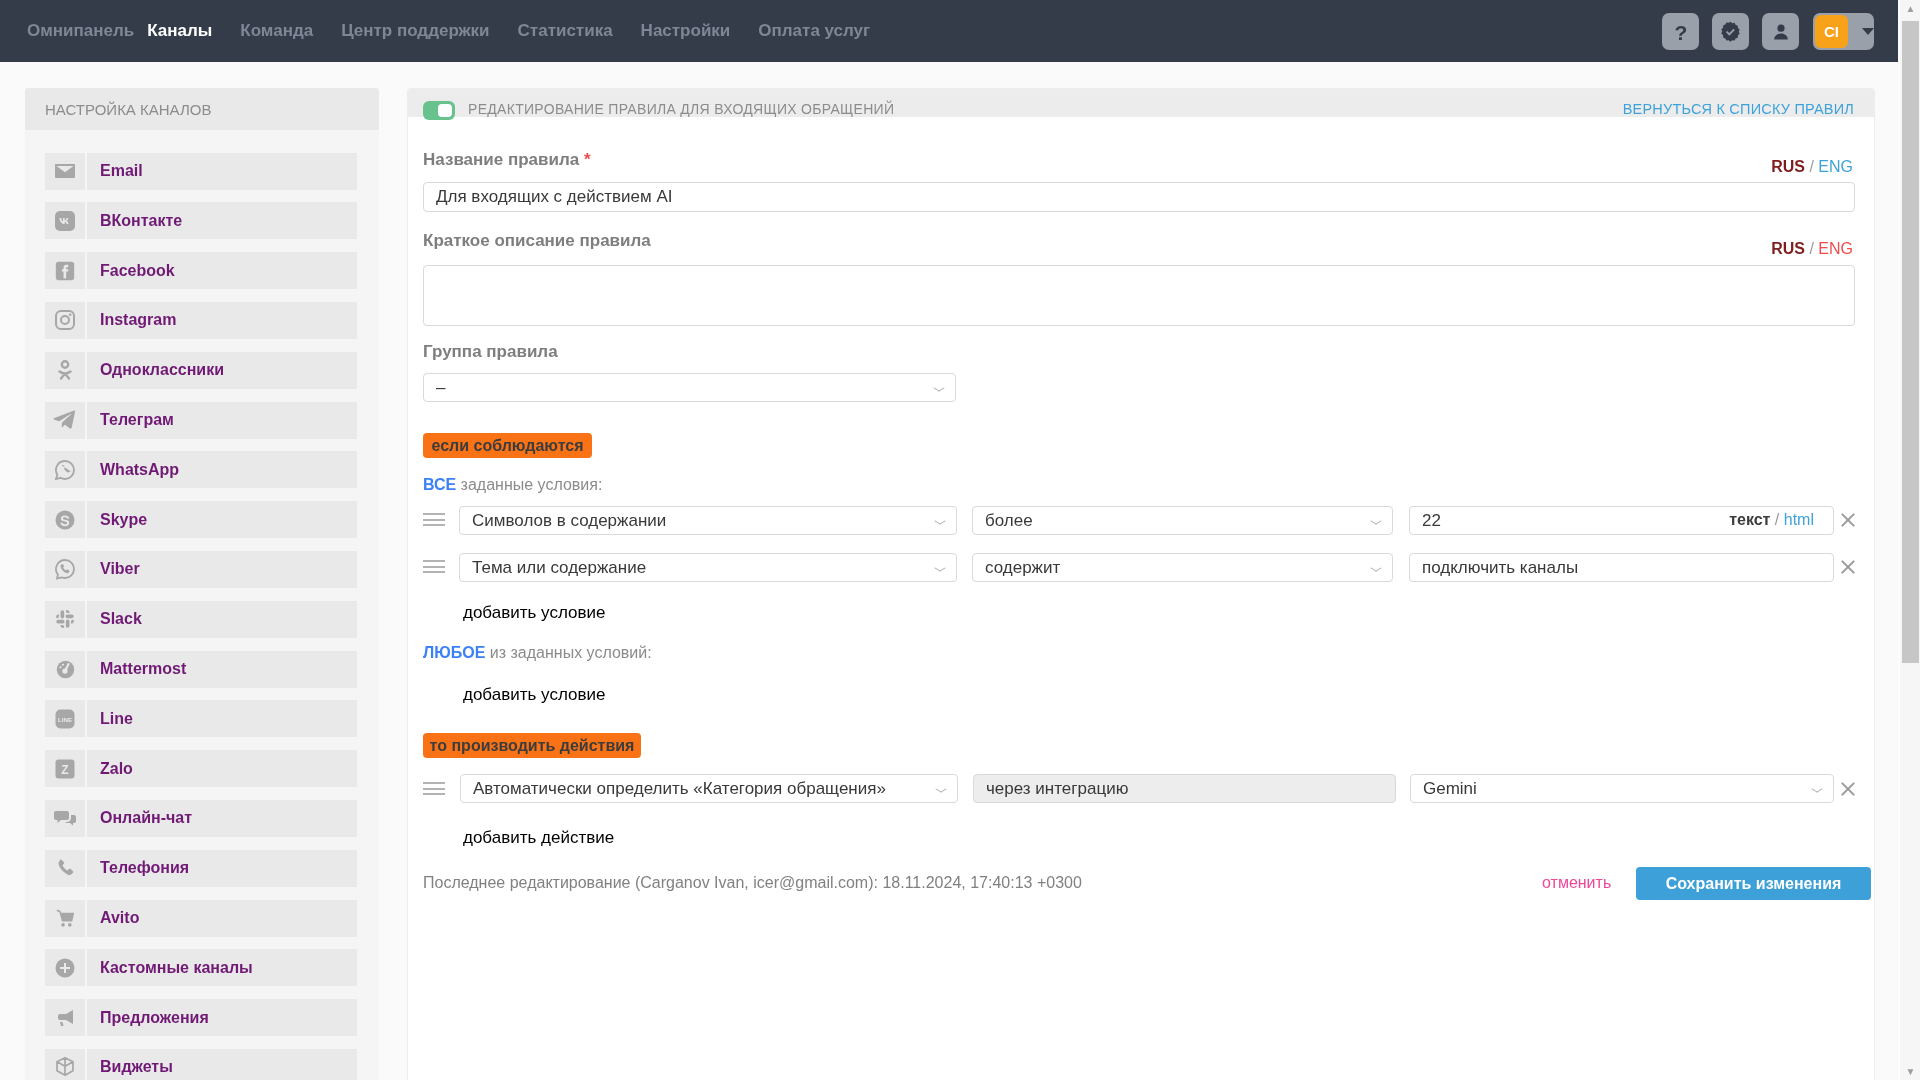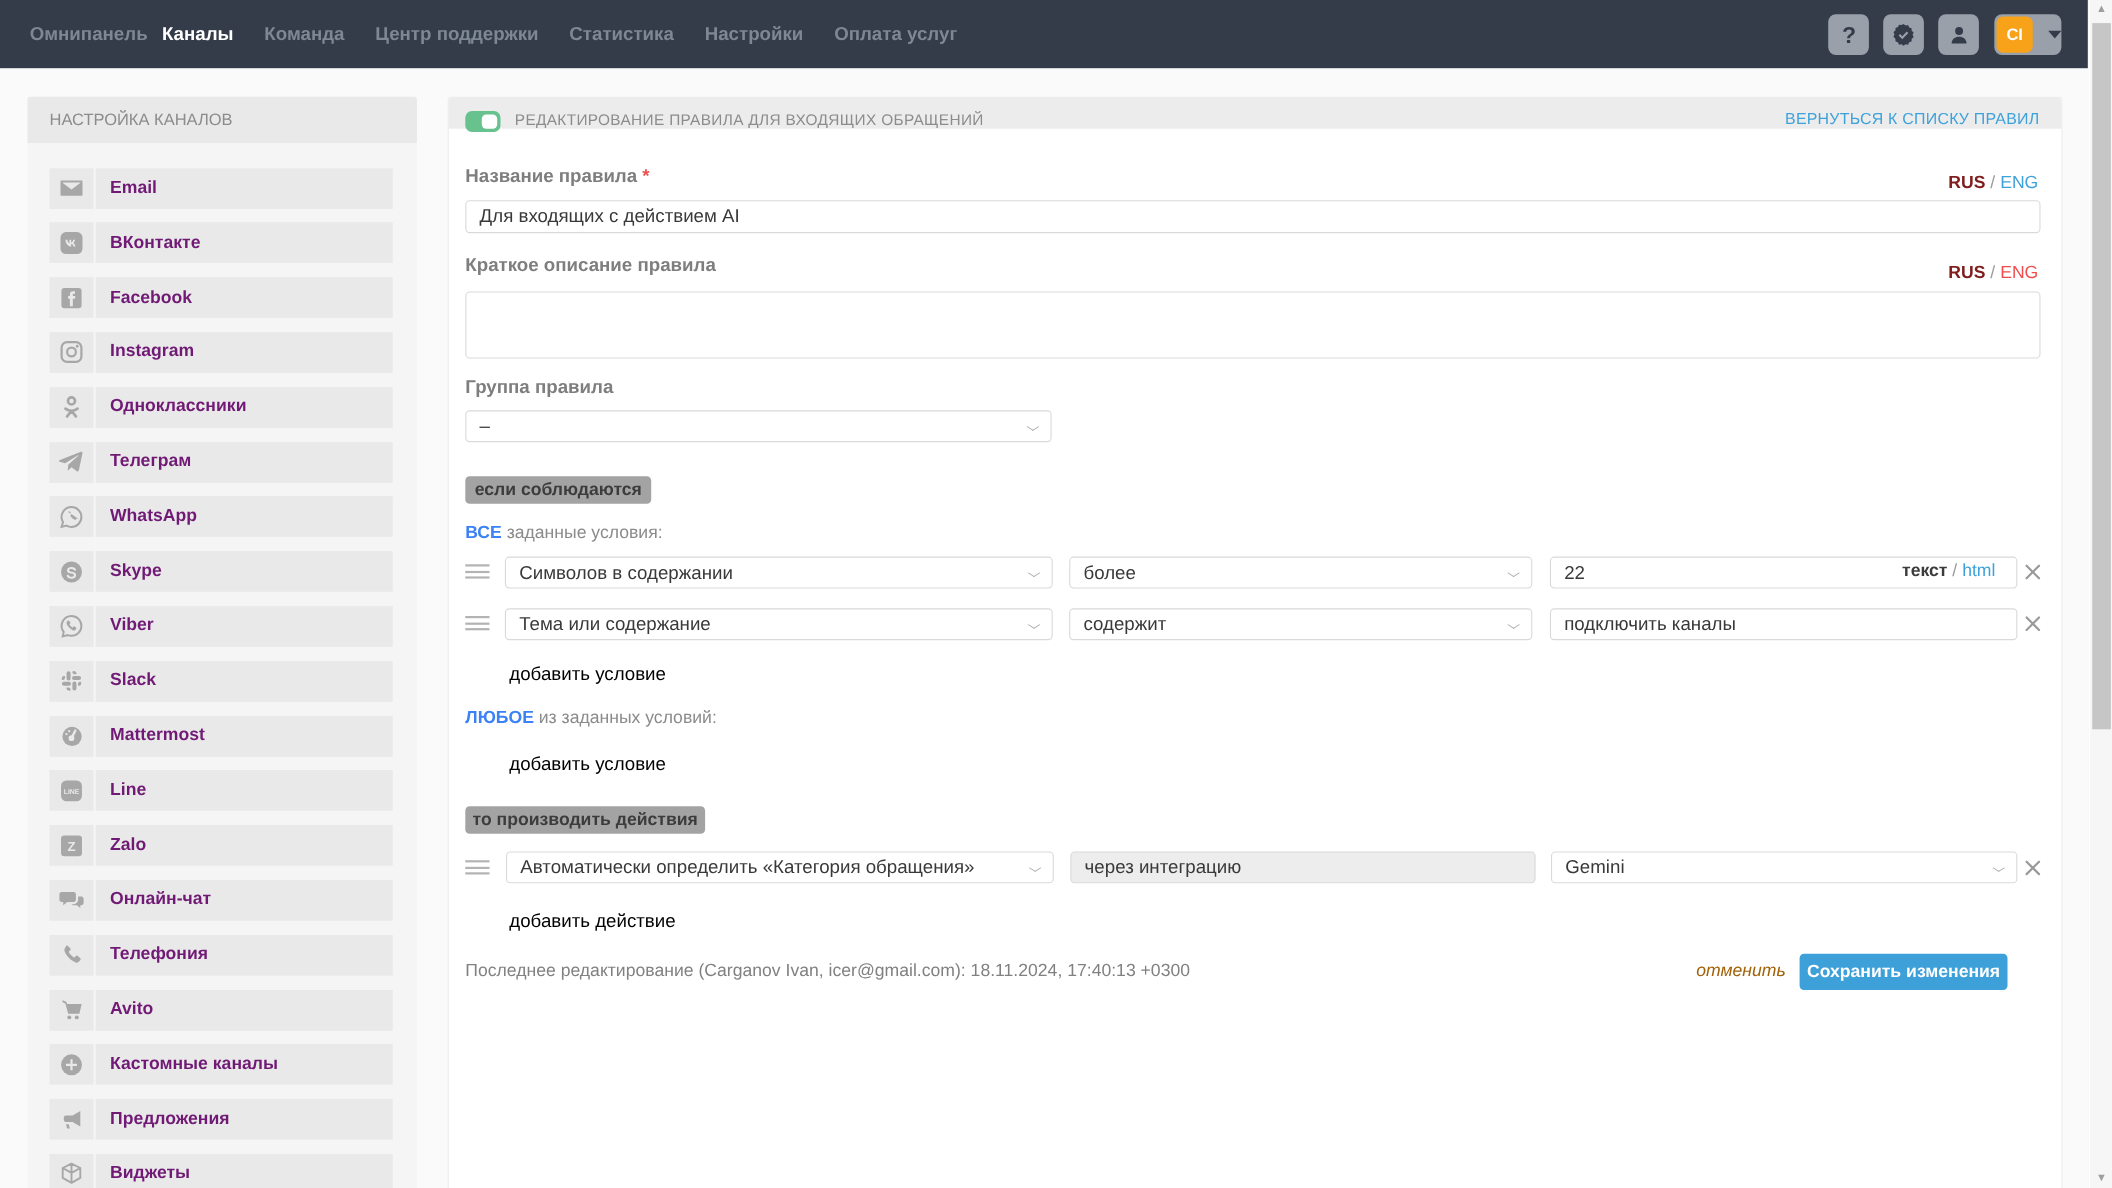--- a/index.html
+++ b/index.html
@@ -44,38 +44,38 @@
   .lang { position:absolute; right:21px; font-size:16px; color:#9b9b9b; }
   .lang b { color:#7f1d1d; }
   .lang .eng-blue { color:#3ea2da; }
   .lang .eng-red { color:#ef4d4d; }
 
   .inp { position:absolute; left:15px; width:1432px; border:1px solid #d9d9d9; border-radius:4px; background:#fff; font-size:17px; color:#393939; display:flex; align-items:center; padding-left:12px; }
   .sel { position:absolute; border:1px solid #d9d9d9; border-radius:4px; background:#fff; font-size:17px; color:#393939; display:flex; align-items:center; padding-left:12px; }
   .chev { position:absolute; right:10px; top:50%; margin-top:-5px; width:10px; height:10px; }
   .chev::before { content:""; position:absolute; left:0; top:1px; width:7px; height:7px; border-right:1.5px solid #a9a9a9; border-bottom:1.5px solid #a9a9a9; transform:scaleY(0.62) rotate(45deg); }
 
-  .badge { position:absolute; left:15px; background:#a3a3a3; border-radius:4px; font-size:16px; font-weight:bold; color:#3c3c3c; display:flex; align-items:center; justify-content:center; }
+  .badge { position:absolute; left:15px; background:#f97316; border-radius:4px; font-size:16px; font-weight:bold; color:#3c3c3c; display:flex; align-items:center; justify-content:center; }
   .sect-lbl { position:absolute; left:15px; font-size:16px; color:#8b8b8b; }
   .sect-lbl b { color:#3b82f6; }
   .green-link { position:absolute; left:55px; font-size:17px; color:#000000; }
 
   .handle { position:absolute; left:15px; width:22px; height:13px; border-top:2px solid #b3b3b3; border-bottom:2px solid #b3b3b3; }
   .handle::after { content:""; position:absolute; left:0; top:3.5px; width:22px; height:2px; background:#b3b3b3; }
   .xclose { position:absolute; width:18px; height:18px; }
   .xclose::before, .xclose::after { content:""; position:absolute; left:8px; top:0; width:2px; height:18px; background:#9a9a9a; border-radius:1px; }
   .xclose::before { transform:rotate(45deg); }
   .xclose::after { transform:rotate(-45deg); }
 
   .texthtml { position:absolute; font-size:16px; color:#9b9b9b; }
   .texthtml b { color:#3c3c3c; }
   .texthtml .html { color:#3ea2da; }
 
   .footer-text { position:absolute; left:15px; font-size:16px; color:#818181; }
-  .cancel-link { position:absolute; font-size:16px; color:#a16207;font-style:italic; }
+  .cancel-link { position:absolute; font-size:16px; color:#ec4899; }
   .save-btn { position:absolute; background:#3da0d9; border-radius:4px; color:#fff; font-size:16px; font-weight:bold; display:flex; align-items:center; justify-content:center; }
 </style>
 </head>
 <body>
 
 <div class="navbar">
   <div class="nav-items">
     <div class="nav-item" style="margin-right:13px;">Омнипанель</div>
     <div class="nav-item active">Каналы</div>
     <div class="nav-item">Команда</div>
@@ -334,20 +334,20 @@
   <div class="handle" style="top:693px;"></div>
   <div class="sel" style="left:52px; top:685px; width:498px; height:29px;">Автоматически определить «Категория обращения»<div class="chev"></div></div>
   <div class="sel" style="left:565px; top:685px; width:423px; height:29px; background:#ededed;">через интеграцию</div>
   <div class="sel" style="left:1002px; top:685px; width:424px; height:29px;">Gemini<div class="chev"></div></div>
   <div class="xclose" style="left:1431px; top:691px;"></div>
 
   <div class="green-link" style="top:739px;">добавить действие</div>
 
   <div class="footer-text" style="top:785px;">Последнее редактирование (Carganov Ivan, icer@gmail.com): 18.11.2024, 17:40:13 +0300</div>
   <div class="cancel-link" style="left:1134px; top:785px;">отменить</div>
-  <div class="save-btn" style="left:1228px; top:778px; width:189px; height:33px;">Сохранить изменения</div>
+  <div class="save-btn" style="left:1228px; top:778px; width:235px; height:33px;">Сохранить изменения</div>
 </div>
 
 <div class="scrollbar">
   <div class="scroll-arrow up">▲</div>
   <div class="scroll-thumb"></div>
   <div class="scroll-arrow down">▼</div>
 </div>
 
 </body></html>

